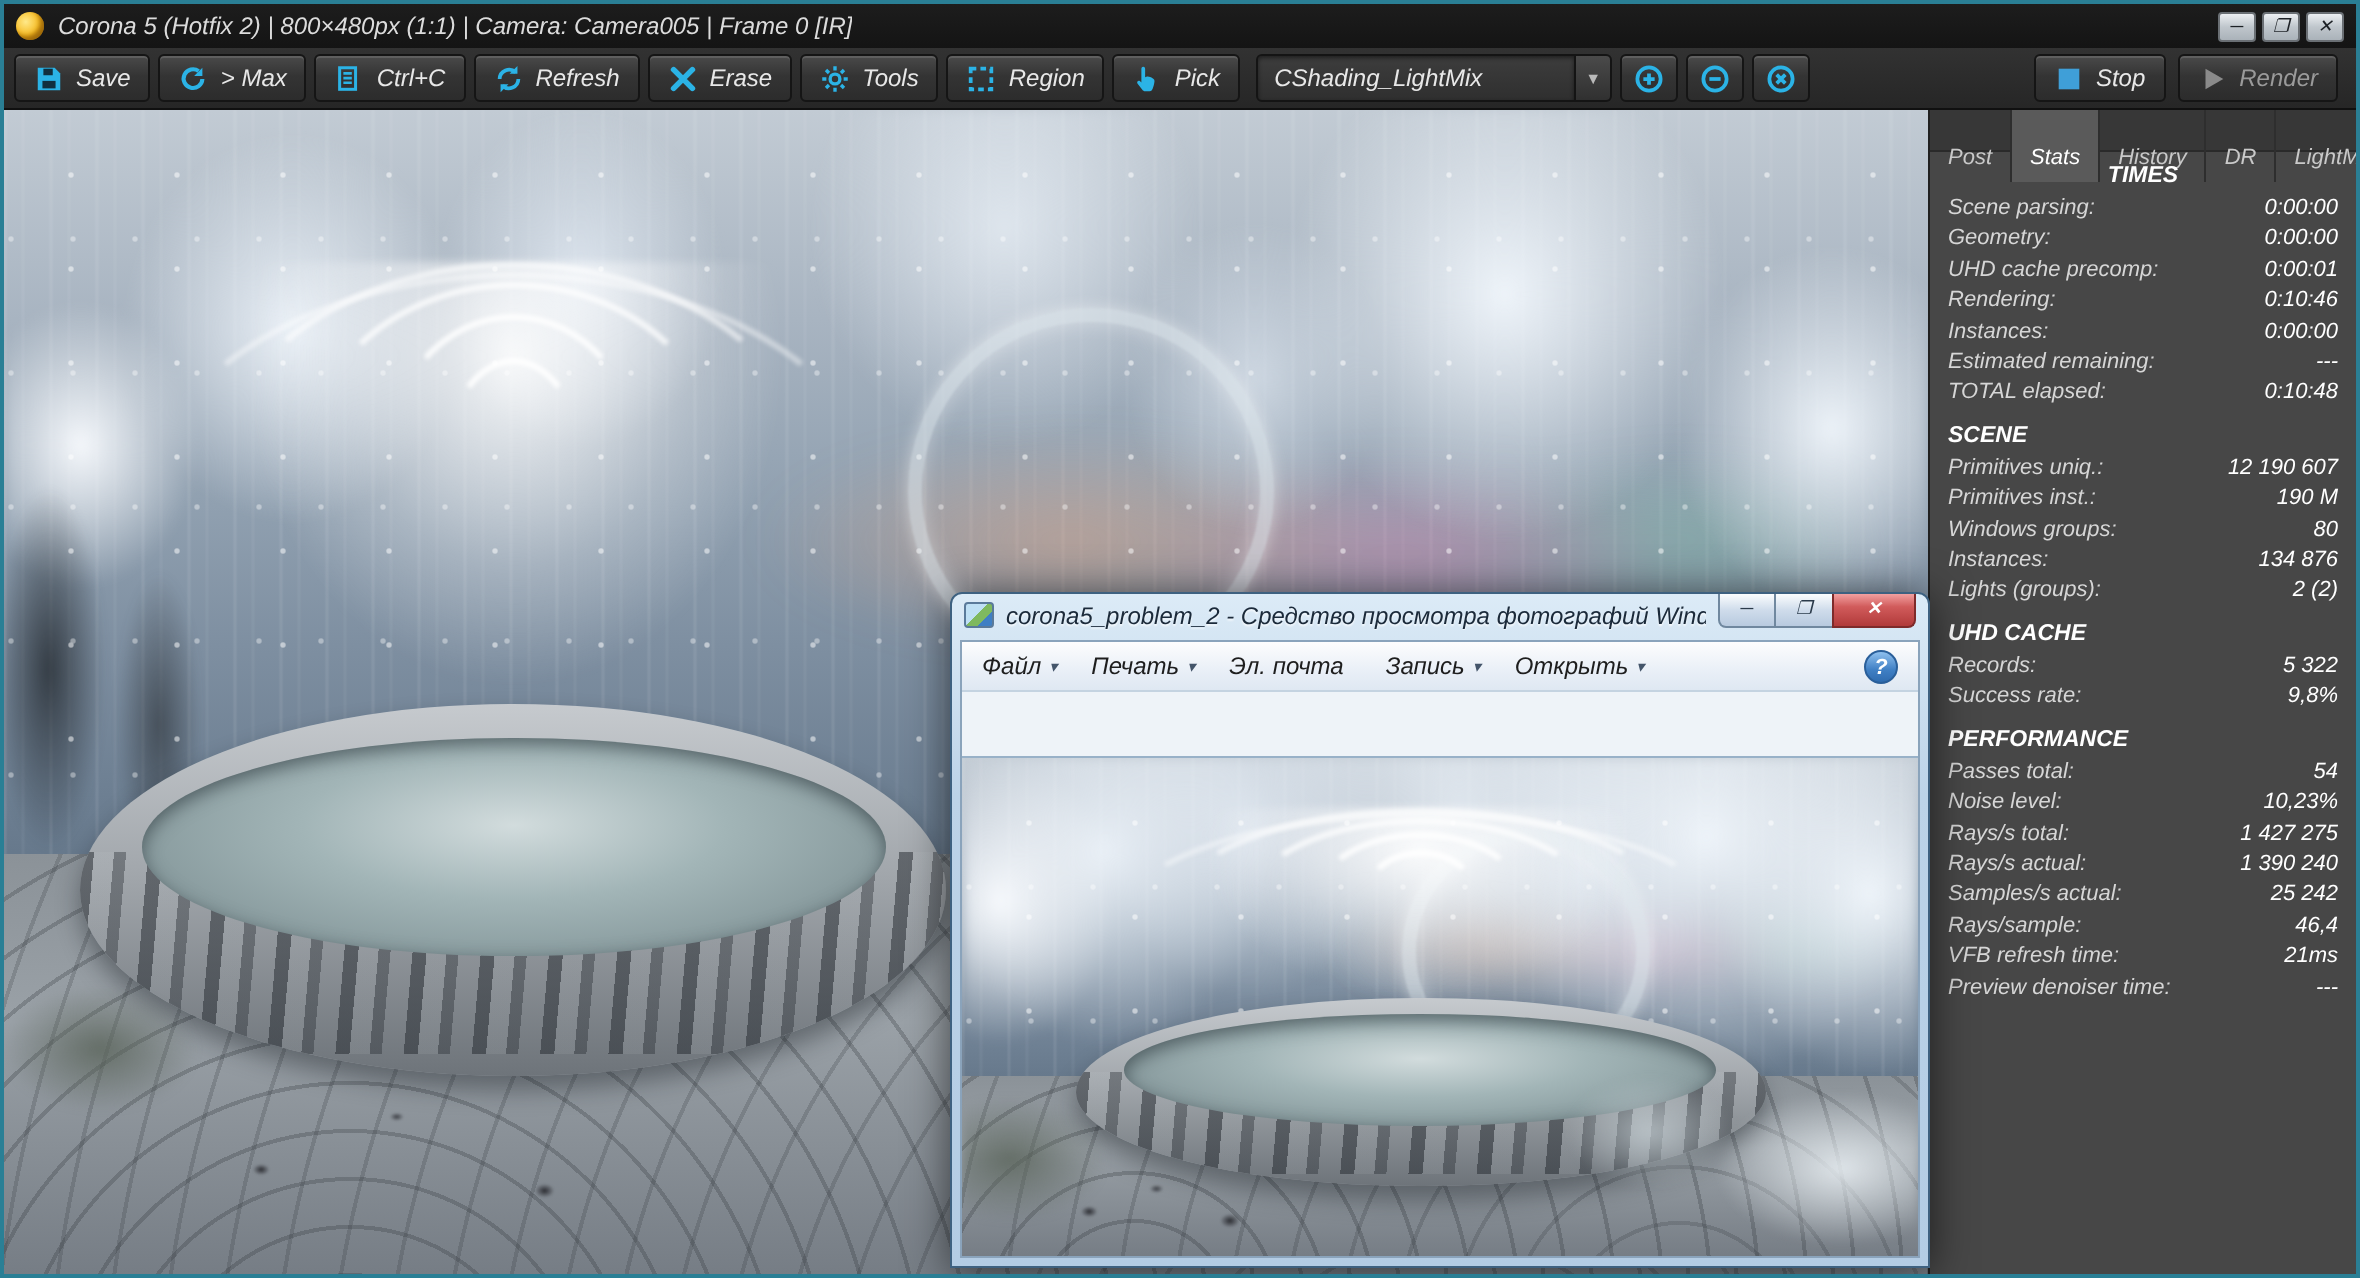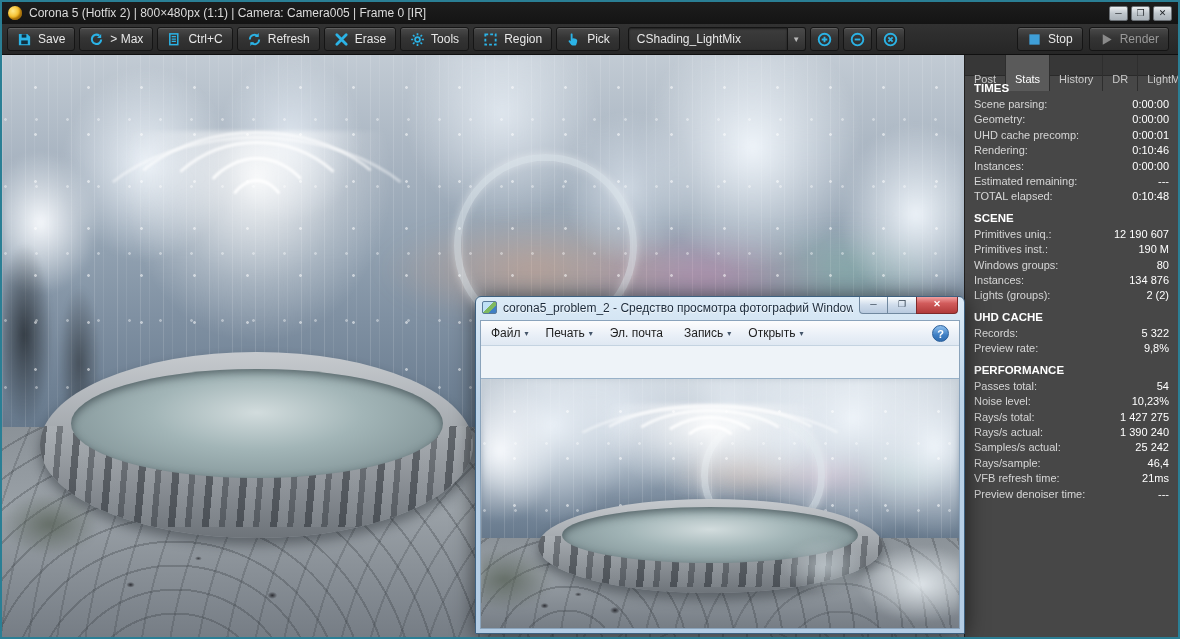--- a/index.html
+++ b/index.html
@@ -1,19 +1,19 @@
 <!DOCTYPE html>
 <html><head>
 <meta charset="utf-8">
 <style>
   * { margin:0; padding:0; box-sizing:border-box; }
   body { font-family:"Liberation Sans", sans-serif; background:#000; }
 
   .app{ position:relative; width:1180px; height:639px; background:#1b1b1b;
-        border:2px solid #2a7f95; overflow:hidden; display:flex; flex-direction:column; }
+        border:2px solid #2a7f95; overflow:hidden; display:flex; flex-direction:column;font-style:italic; }
 
   
   .titlebar{ height:22px; flex:none; background:linear-gradient(#1d1d1d,#141414);
              display:flex; align-items:center; gap:7px; padding:0 6px; }
   .corona-logo{ width:14px; height:14px; border-radius:50%;
      background:radial-gradient(circle at 35% 35%, #ffe98a, #f5b91e 55%, #c98f12 90%);
      box-shadow:inset -2px -2px 2px rgba(120,70,0,.6); flex:none; }
   .titlebar .title{ font-size:12px; color:#dcdcdc; white-space:nowrap; overflow:hidden; }
   .win-controls{ margin-left:auto; display:flex; gap:3px; }
   .win-btn{ width:19px; height:15px; border:1px solid #6a6f74; border-radius:2px;
@@ -45,21 +45,21 @@
   .viewport{ flex:1; position:relative; background:#0b0d10; overflow:hidden; }
 
   
   .stats-panel{ width:214px; flex:none; background:#474747; border-left:1px solid #202020;
                 display:flex; flex-direction:column; }
   .tabs{ height:21px; flex:none; display:flex; background:#373737; border-bottom:1px solid #2a2a2a; }
   .tab{ padding:18px 9px; font-size:11px; color:#c9c9c9; border-right:1px solid #2e2e2e; }
   .tab.active{ background:#5a5a5a; color:#ffffff; }
   .stats{ padding:6px 9px 0 9px; overflow:hidden; }
   .section-title{ font-size:11.5px; font-weight:bold; color:#ffffff; margin:7px 0 3px 0; }
-  .section-title:first-child{ margin-top:0; }
+  .section-title:first-child{ margin-top:0;text-align:center; }
   .row{ display:flex; justify-content:space-between; font-size:11px; line-height:15.4px; }
   .row .lbl{ color:#d6d6d6; }
   .row .val{ color:#ffffff; text-align:right; }
 
   
   .scene{ position:absolute; inset:0; overflow:hidden;
      background:linear-gradient(180deg,#c2cbd4 0%,#a8b4c1 18%,#90a0b0 34%,#7e8fa1 46%,
                                 #6e8093 58%,#5d6f82 72%,#49596b 100%); }
   .streaks{ position:absolute; inset:0 0 35% 0; opacity:.25; filter:blur(.5px);
      background:repeating-linear-gradient(90deg, rgba(255,255,255,.5) 0 1px, transparent 1px 9px,
@@ -357,21 +357,21 @@
             <span class="lbl">Lights (groups):</span>
             <span class="val">2 (2)</span>
           </div>
 
         <div class="section-title">UHD CACHE</div>
         <div class="row">
             <span class="lbl">Records:</span>
             <span class="val">5 322</span>
           </div>
         <div class="row">
-            <span class="lbl">Preview rate:</span>
+            <span class="lbl">Success rate:</span>
             <span class="val">9,8%</span>
           </div>
 
         <div class="section-title">PERFORMANCE</div>
         <div class="row">
             <span class="lbl">Passes total:</span>
             <span class="val">54</span>
           </div>
         <div class="row">
             <span class="lbl">Noise level:</span>

